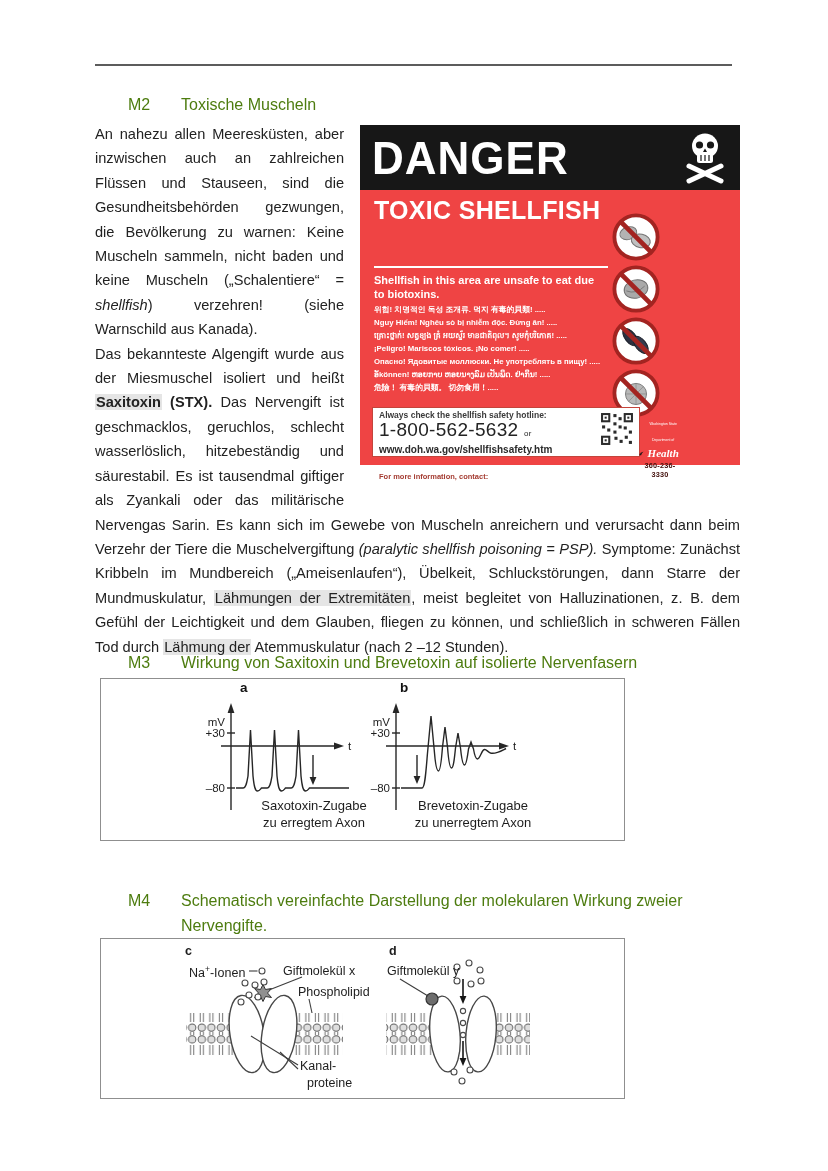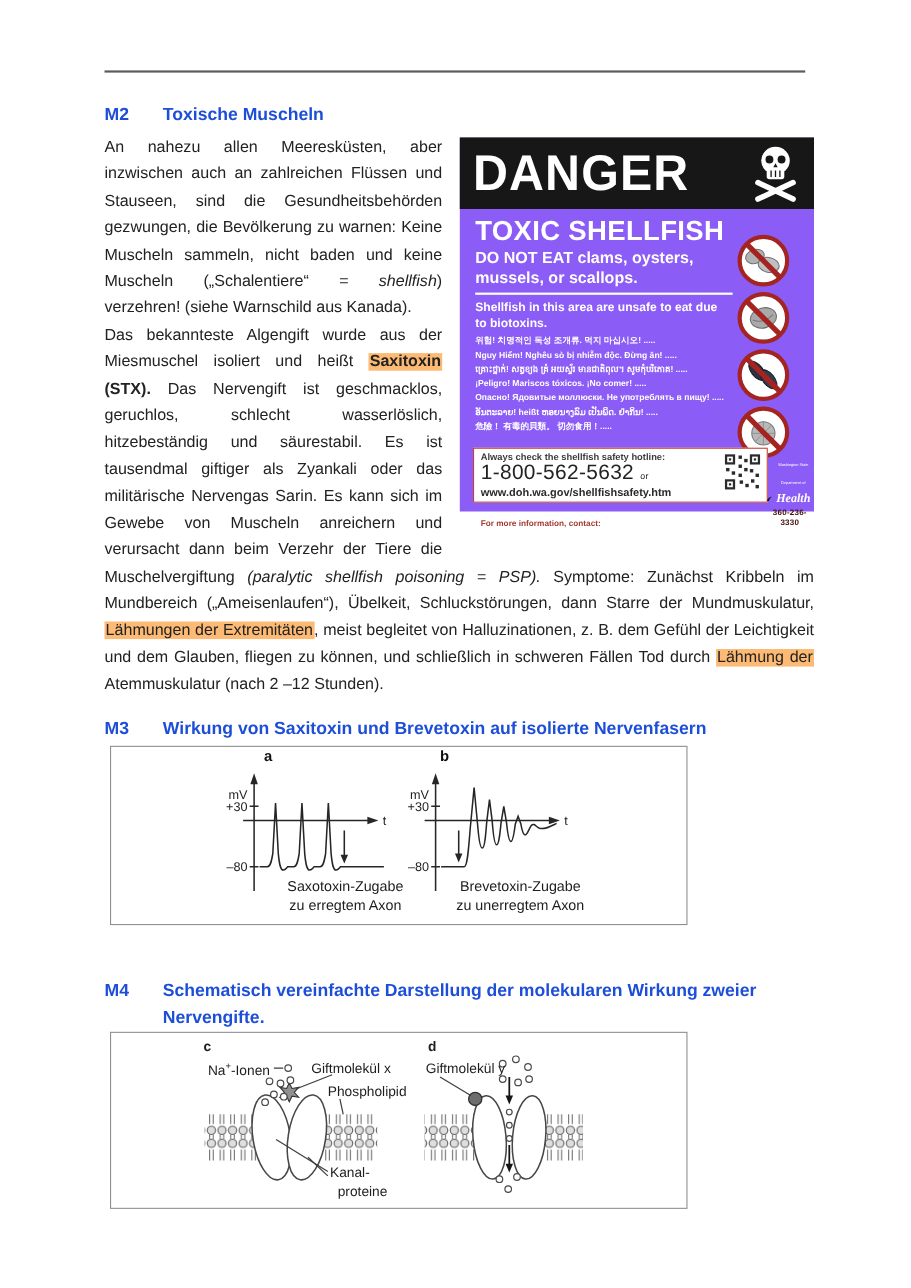--- a/index.html
+++ b/index.html
@@ -2,37 +2,37 @@
 <html><head>
 <meta charset="utf-8">
 <style>
   html,body{margin:0;padding:0;background:#ffffff;}
   .page{position:relative;width:828px;height:1171px;background:#fff;overflow:hidden;
         font-family:"Liberation Sans",sans-serif;color:#1f1f1f;}
   .abs{position:absolute;}
   .top-rule{left:95px;top:64px;width:637px;height:2px;background:#5c5c5c;}
 
   
-  .heading{display:flex;font-weight:700;font-size:16px;line-height:25px;color:#1d4ed8;}
+  .heading{display:flex;font-weight:400;font-size:16px;line-height:25px;color:#4d7c0f;margin-left:33px;}
   .h-label{width:53px;flex:none;}
   .h2{left:95px;top:92px;}
   .h3{left:95px;top:650px;}
   .h4{left:95px;top:888px;}
   .h4 .h-title{width:585px;}
 
   
   .m2-body{left:95px;top:122px;width:645px;font-size:14.6px;line-height:24.4px;
            text-align:justify;color:#222;}
   .m2-body p{margin:0;}
-  .b{font-weight:700;} .i{font-style:italic;} .hl{background:#fdba74;padding:0 1px;}
+  .b{font-weight:700;} .i{font-style:italic;} .hl{background:#e5e5e5;padding:0 1px;}
   .sup{vertical-align:super;font-size:68%;}
 
   
-  .poster{float:right;width:322px;height:340px;margin:3px 0 26px 16px;position:relative;
-          background:#8b5cf6;line-height:normal;text-align:left;}
+  .poster{float:right;width:380px;height:340px;margin:3px 0 26px 16px;position:relative;
+          background:#ef4444;line-height:normal;text-align:left;}
   .p-header{position:absolute;left:0;top:0;right:0;height:65px;background:#171717;
             display:flex;align-items:center;}
   .p-danger{font-size:44px;font-weight:700;color:#fff;letter-spacing:1px;margin-left:12px;flex:1;
             transform:scaleY(1.04);transform-origin:left center;}
   .skull{width:50px;height:54px;margin-right:10px;flex:none;}
   .p-toxic{left:14px;top:71px;font-size:25px;font-weight:700;color:#fff;letter-spacing:.3px;}
   .p-sub{left:14px;top:101px;width:234px;font-size:14.6px;line-height:18px;font-weight:700;color:#fff;}
   .p-rule{left:14px;top:141px;width:234px;border-top:2px solid #fff;}
   .p-notice{left:14px;top:148px;width:232px;font-size:11px;line-height:14px;font-weight:700;color:#fff;}
   .p-warn{left:14px;top:180px;width:228px;}
@@ -86,31 +86,30 @@
           <ellipse cx="24" cy="15" rx="13" ry="12.5" fill="#fff"></ellipse>
           <rect x="16" y="23" width="16" height="9" rx="2.5" fill="#fff"></rect>
           <circle cx="18.5" cy="14" r="3.6" fill="#171717"></circle>
           <circle cx="29.5" cy="14" r="3.6" fill="#171717"></circle>
           <path d="M24 17.5 l-2 3.6 h4 z" fill="#171717"></path>
           <path d="M20 24 v6 M24 24 v6 M28 24 v6" stroke="#171717" stroke-width="1.2" fill="none"></path>
         </svg>
       </div>
 
       <div class="abs p-toxic">TOXIC SHELLFISH</div>
-      <div class="abs p-sub">DO NOT EAT clams, oysters, mussels, or scallops.</div>
       <div class="abs p-rule"></div>
       <div class="abs p-notice">Shellfish in this area are unsafe to eat due to biotoxins.</div>
 
       <div class="abs p-warn">
-        <div class="warning">위험! 치명적인 독성 조개류. 먹지 마십시오! .....</div>
+        <div class="warning">위험! 치명적인 독성 조개류. 먹지 有毒的貝類! .....</div>
         <div class="warning">Nguy Hiểm! Nghêu sò bị nhiễm độc. Đừng ăn! .....</div>
         <div class="warning">គ្រោះថ្នាក់! សត្វខ្យង គ្រំ អយស្ទ័រ មានជាតិពុល។ សូមកុំបរិភោគ! .....</div>
         <div class="warning">¡Peligro! Mariscos tóxicos. ¡No comer! .....</div>
         <div class="warning">Опасно! Ядовитые моллюски. Не употреблять в пищу! .....</div>
-        <div class="warning">ອັນຕະລາຍ! heißt ຫອຍນາງລົມ ເປັນພິດ. ຢ່າກິນ! .....</div>
+        <div class="warning">ອັkönnen! ຫອຍກາບ ຫອຍນາງລົມ ເປັນພິດ. ຢ່າກິນ! .....</div>
         <div class="warning">危險！ 有毒的貝類。 切勿食用！.....</div>
       </div>
 
       <svg class="shell-icon" style="top:88px" viewBox="0 0 50 50">
         <circle cx="25" cy="25" r="22.5" fill="#fff" stroke="#a32421" stroke-width="4"></circle>
         <ellipse cx="17" cy="21" rx="9" ry="6.5" transform="rotate(-18 17 21)" fill="#b3b3b3" stroke="#737373"></ellipse>
         <ellipse cx="30" cy="29" rx="10" ry="7" transform="rotate(12 30 29)" fill="#c0c0c0" stroke="#737373"></ellipse>
         <line x1="10" y1="10" x2="40" y2="40" stroke="#a32421" stroke-width="5"></line>
       </svg>
       <svg class="shell-icon" style="top:140px" viewBox="0 0 50 50">

